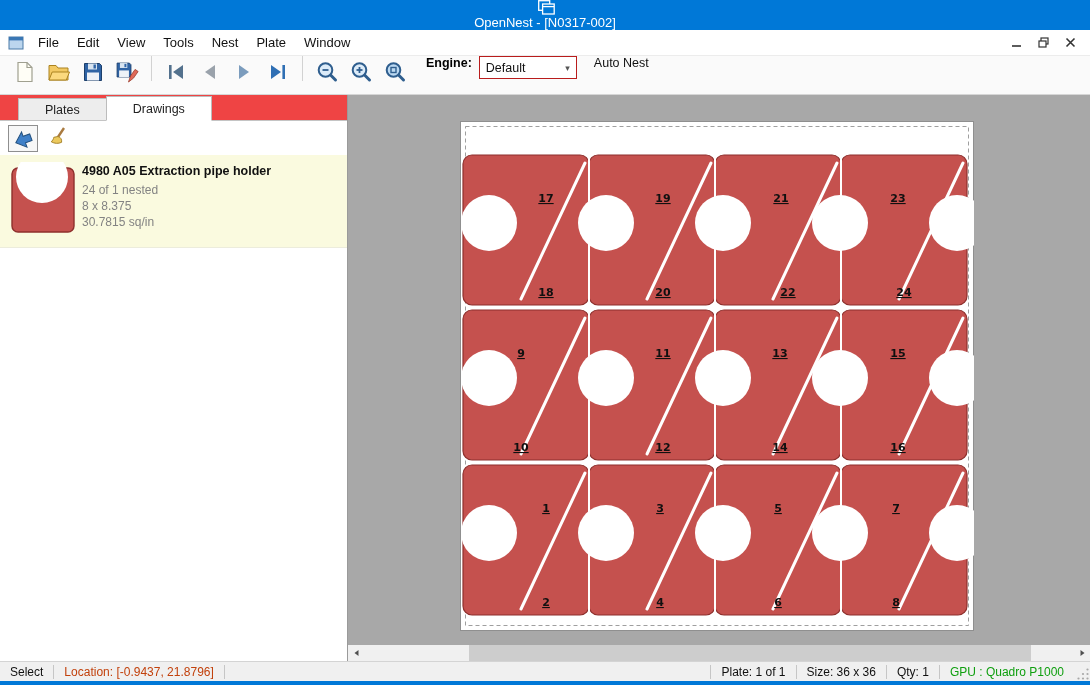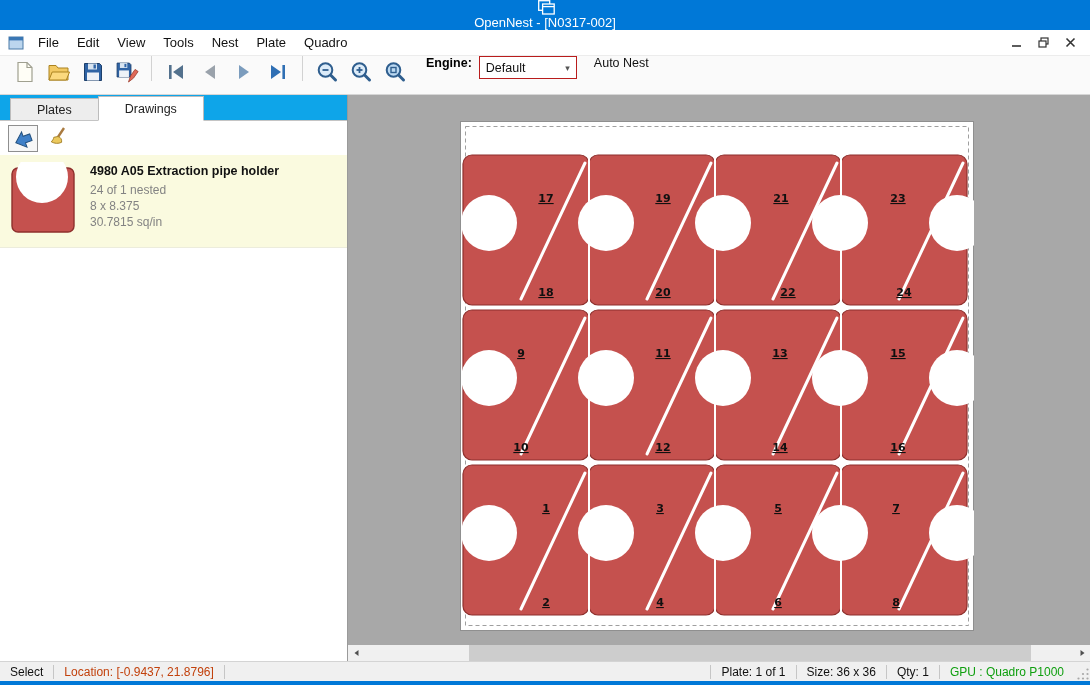--- a/index.html
+++ b/index.html
@@ -25,28 +25,28 @@
   .tb-btn{width:34px;height:31px;display:flex;align-items:center;justify-content:center;border:1px solid transparent}
   .tb-sep{width:1px;height:25px;background:#d2d2d2;margin:0 7px}
   .engine-label{font-weight:bold;font-size:12.5px;margin:0 7px 0 14px}
   .combo{width:98px;height:23px;background:#fff;border:1px solid #b91c1c;display:flex;align-items:center;font-size:12.5px;padding:0 6px;color:#111}
   .combo-arrow{margin-left:auto;font-size:9px;color:#555}
   .autonest{font-size:12.5px;margin-left:17px;color:#111}
 
   
   .content{flex:1;display:flex;min-height:0}
   .left-panel{width:348px;background:#fff;border-right:1px solid #9a9a9a;display:flex;flex-direction:column;flex:0 0 auto}
-  .tabstrip{height:26px;background:#0ea5e9;display:flex;align-items:flex-end;padding-left:10px;border-bottom:1px solid #c4c4c4}
+  .tabstrip{height:26px;background:#ef4444;display:flex;align-items:flex-end;padding-left:18px;border-bottom:1px solid #c4c4c4}
   .tab{height:22px;padding:0 26px;display:flex;align-items:center;font-size:12.5px;background:#ededed;border:1px solid #bcbcbc;border-bottom:none;margin-right:-1px;color:#222;position:relative}
   .tab.active{background:#fff;height:25px;margin-bottom:-1px;border-bottom:1px solid #fff;z-index:2}
   .panel-toolbar{height:34px;background:#fff;display:flex;align-items:center;gap:7px;padding:3px 8px;flex:0 0 auto}
   .ptool-btn{width:30px;height:27px;display:flex;align-items:center;justify-content:center;border:1px solid transparent}
   .ptool-btn.framed{border:1px solid #8f8f8f;background:#f7f7f7}
   .list{flex:1;background:#fff;overflow:hidden}
-  .drawing-item{display:flex;gap:12px;background:#fafadf;padding:7px 8px;border-bottom:1px solid #ececdc}
+  .drawing-item{display:flex;gap:4px;background:#fafadf;padding:7px 8px;border-bottom:1px solid #ececdc}
   .thumb{flex:0 0 auto}
   .item-text{padding-top:2px}
   .item-title{font-weight:bold;font-size:12.5px;color:#111;margin-bottom:4px}
   .item-detail{font-size:12px;color:#838383;line-height:16px}
 
   
   .canvas{flex:1;position:relative;background:#a8a8a8;overflow:hidden}
   .plate{position:absolute;left:112px;top:26px}
   .plate text{font-family:"DejaVu Sans","Liberation Sans",sans-serif;font-size:11px;font-weight:bold;fill:#101010;text-decoration:underline}
   .hscroll{position:absolute;left:0;right:0;bottom:0;height:16px;background:#f0f0f0;display:flex;align-items:center}
@@ -102,21 +102,21 @@
           <rect x="1" y="1" width="14" height="12" fill="#bcd6ee" stroke="#4a7aa8"></rect>
           <rect x="1" y="1" width="14" height="3.4" fill="#3a77b4"></rect>
         </svg>
     </span>
     <span class="menu-item">File</span>
     <span class="menu-item">Edit</span>
     <span class="menu-item">View</span>
     <span class="menu-item">Tools</span>
     <span class="menu-item">Nest</span>
     <span class="menu-item">Plate</span>
-    <span class="menu-item">Quadro</span>
+    <span class="menu-item">Window</span>
     <div class="mdi-controls">
       <div class="mdi-btn">
         <svg width="11" height="11">
             <line x1="1" y1="9" x2="10" y2="9" stroke="#333" stroke-width="1.6"></line>
           </svg>
       </div>
       <div class="mdi-btn">
         <svg width="11" height="11">
             <rect x="3" y="1" width="7" height="6" fill="#fff" stroke="#333" stroke-width="1.2"></rect>
             <rect x="1" y="4" width="7" height="6" fill="#fff" stroke="#333" stroke-width="1.2"></rect>

